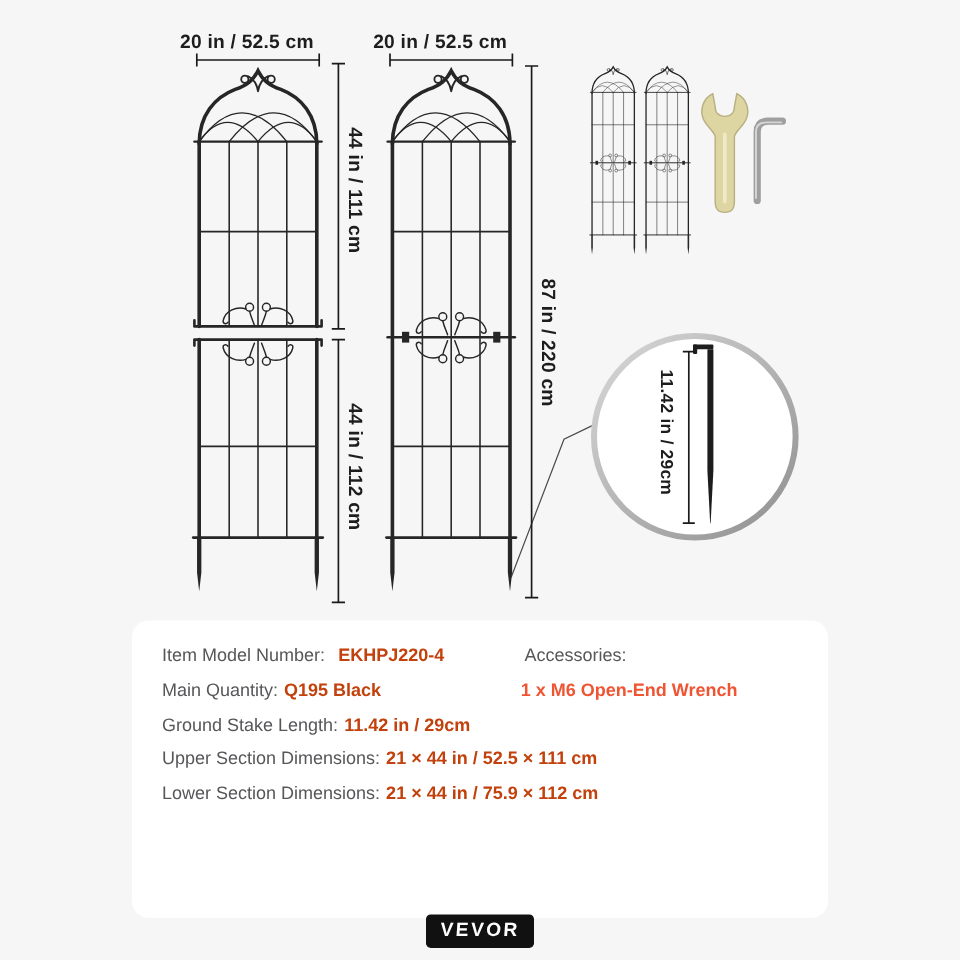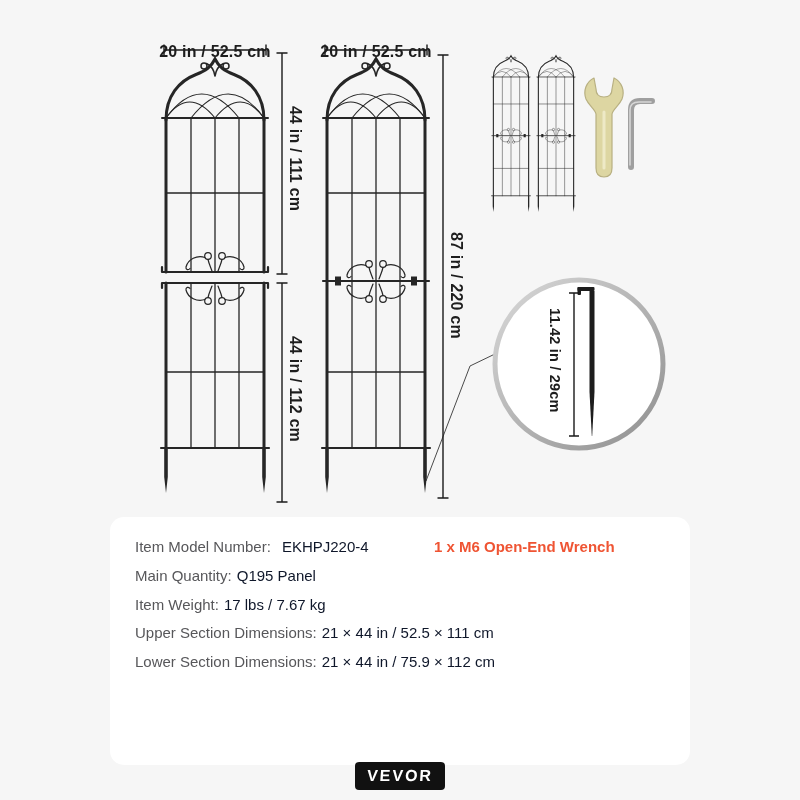--- a/index.html
+++ b/index.html
@@ -1,27 +1,27 @@
 <!DOCTYPE html>
 <html><head>
 <meta charset="utf-8">
 <style>
   html,body{margin:0;padding:0;}
   body{font-family:"Liberation Sans",sans-serif;}
   .stage{position:relative;width:800px;height:800px;background:#f6f6f6;overflow:hidden;}
   #diagram{position:absolute;left:0;top:0;}
   .dim-label{position:absolute;font-size:16px;font-weight:700;color:#1d1d1d;letter-spacing:.2px;white-space:nowrap;}
-  .dim-label.h{width:130px;text-align:center;margin-top:16px;}
+  .dim-label.h{width:130px;text-align:left;}
   .dim-label.v{writing-mode:vertical-rl;}
   .dim-label.small{font-size:14.5px;font-weight:600;}
   .spec-card{position:absolute;left:110px;top:517px;width:580px;height:248px;background:#ffffff;border-radius:14px;box-sizing:border-box;padding:16px 0 0 25px;}
   .spec-row{height:28.8px;line-height:28.8px;font-size:15px;color:#57575a;white-space:nowrap;}
   .spec-row .lbl{color:#57575a;margin-right:5px;}
   .spec-row .lbl.wide{margin-right:11px;}
-  .spec-row .val{color:#0f172a;font-weight:400;}
+  .spec-row .val{color:#c2410c;font-weight:700;}
   .right-col{position:absolute;left:327px;top:16px;}
   .right-col .spec-row .lbl.color-gap{margin-left:27px;}
   .acc-line{color:#ef5433;font-weight:700;}
   .vevor-logo{position:absolute;left:355px;top:762px;width:90px;height:28px;background:#111111;border-radius:4px;display:flex;align-items:center;justify-content:center;}
   .vevor-logo span{color:#ffffff;font-size:16px;font-weight:800;letter-spacing:2px;transform:skewX(-4deg);}
 </style>
 </head>
 <body>
 
 <div class="stage">
@@ -201,33 +201,36 @@
   <div class="dim-label v" style="left:286px;top:106px;">44 in / 111 cm</div>
   <div class="dim-label v" style="left:286px;top:336px;">44 in / 112 cm</div>
   <div class="dim-label v" style="left:447px;top:232px;">87 in / 220 cm</div>
   <div class="dim-label v small" style="left:547px;top:308px;">11.42 in / 29cm</div>
 
   <div class="spec-card">
     <div class="spec-row">
       <span class="lbl wide">Item Model Number:</span><span class="val">EKHPJ220-4</span>
     </div>
     <div class="spec-row">
-      <span class="lbl">Main Quantity:</span><span class="val">Q195 Panel</span>
-    </div>
-    <div class="spec-row">
-      <span class="lbl">Item Weight:</span><span class="val">17 lbs / 7.67 kg</span>
+      <span class="lbl">Main Quantity:</span><span class="val">Q195 Black</span>
+    </div>
+    <div class="spec-row">
+      <span class="lbl">Ground Stake Length:</span><span class="val">11.42 in / 29cm</span>
     </div>
     <div class="spec-row">
       <span class="lbl">Upper Section Dimensions:</span><span class="val">21 × 44 in / 52.5 × 111 cm</span>
     </div>
     <div class="spec-row">
       <span class="lbl">Lower Section Dimensions:</span><span class="val">21 × 44 in / 75.9 × 112 cm</span>
     </div>
 
     <div class="right-col">
+      <div class="spec-row">
+        <span class="lbl">Accessories:</span>
+      </div>
       <div class="spec-row acc-line" style="margin-left:-3px;">1 x M6 Open-End Wrench</div>
     </div>
   </div>
 
   <div class="vevor-logo">
     <span>VEVOR</span>
   </div>
 </div>
 
 </body></html>

